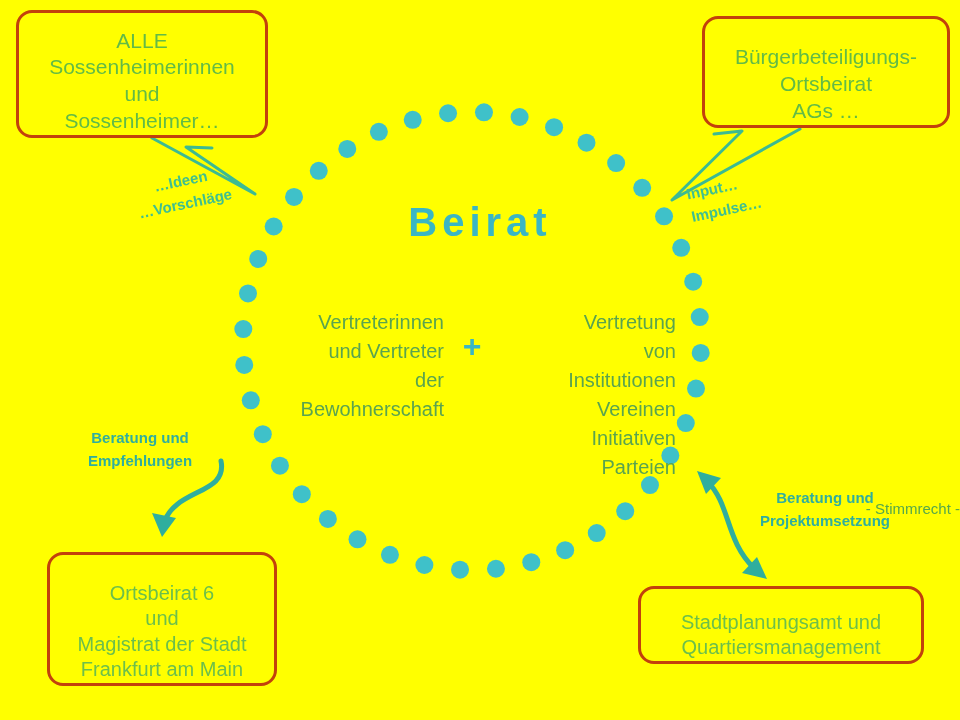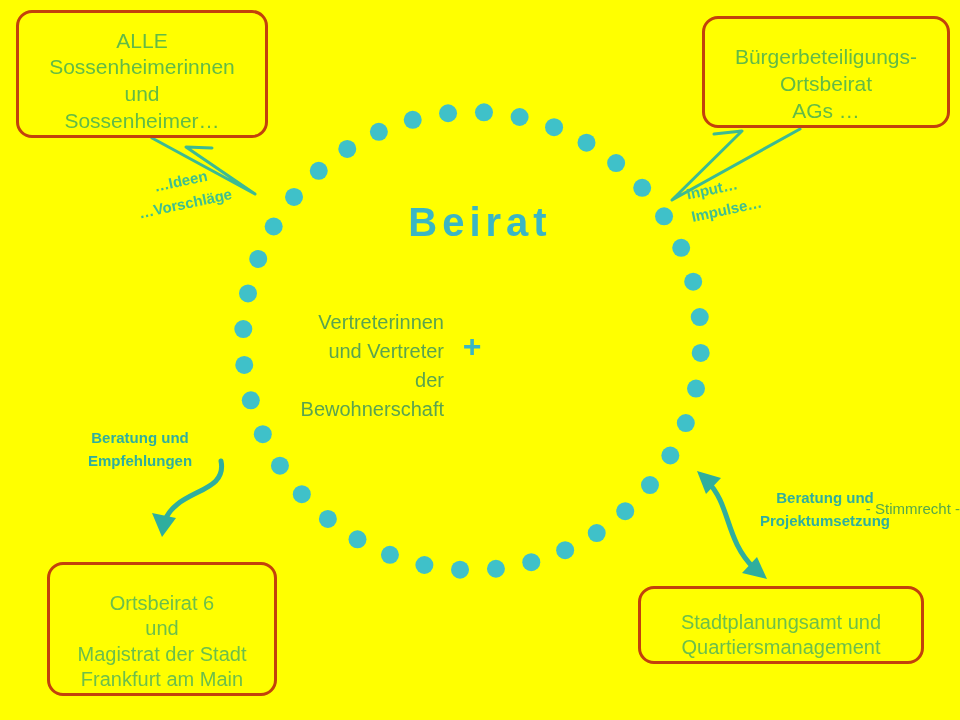--- a/index.html
+++ b/index.html
@@ -49,21 +49,20 @@
     left: 702px; top: 16px;
     width: 248px; height: 112px;
     font-size: 21px;
     color: #62bb46;
   }
   .bubble.ortsbeirat {
     left: 47px; top: 552px;
     width: 230px; height: 134px;
     font-size: 20px;
     color: #6cbf4b;
-    margin-top: 10px;
   }
   .bubble.stadtplanung {
     left: 638px; top: 586px;
     width: 286px; height: 78px;
     font-size: 20px;
     color: #6cbf4b;
   }
 
   
   .center-title {
@@ -225,20 +224,26 @@
 Quartiersmanagement</span>
   </div>
 
   <div class="center-title">Beirat</div>
 
   <div class="col left">Vertreterinnen
 und Vertreter
 der
 Bewohnerschaft</div>
   <div class="plus">+</div>
+  <div class="col right">Vertretung
+von
+Institutionen
+Vereinen
+Initiativen
+Parteien</div>
 
   <div class="stimmrecht">- Stimmrecht -</div>
 
   <div class="flow-label ideen">…Ideen
 …Vorschläge</div>
   <div class="flow-label input">Input…
 Impulse…</div>
   <div class="flow-label beratung-links">Beratung und
 Empfehlungen</div>
   <div class="flow-label beratung-rechts">Beratung und

